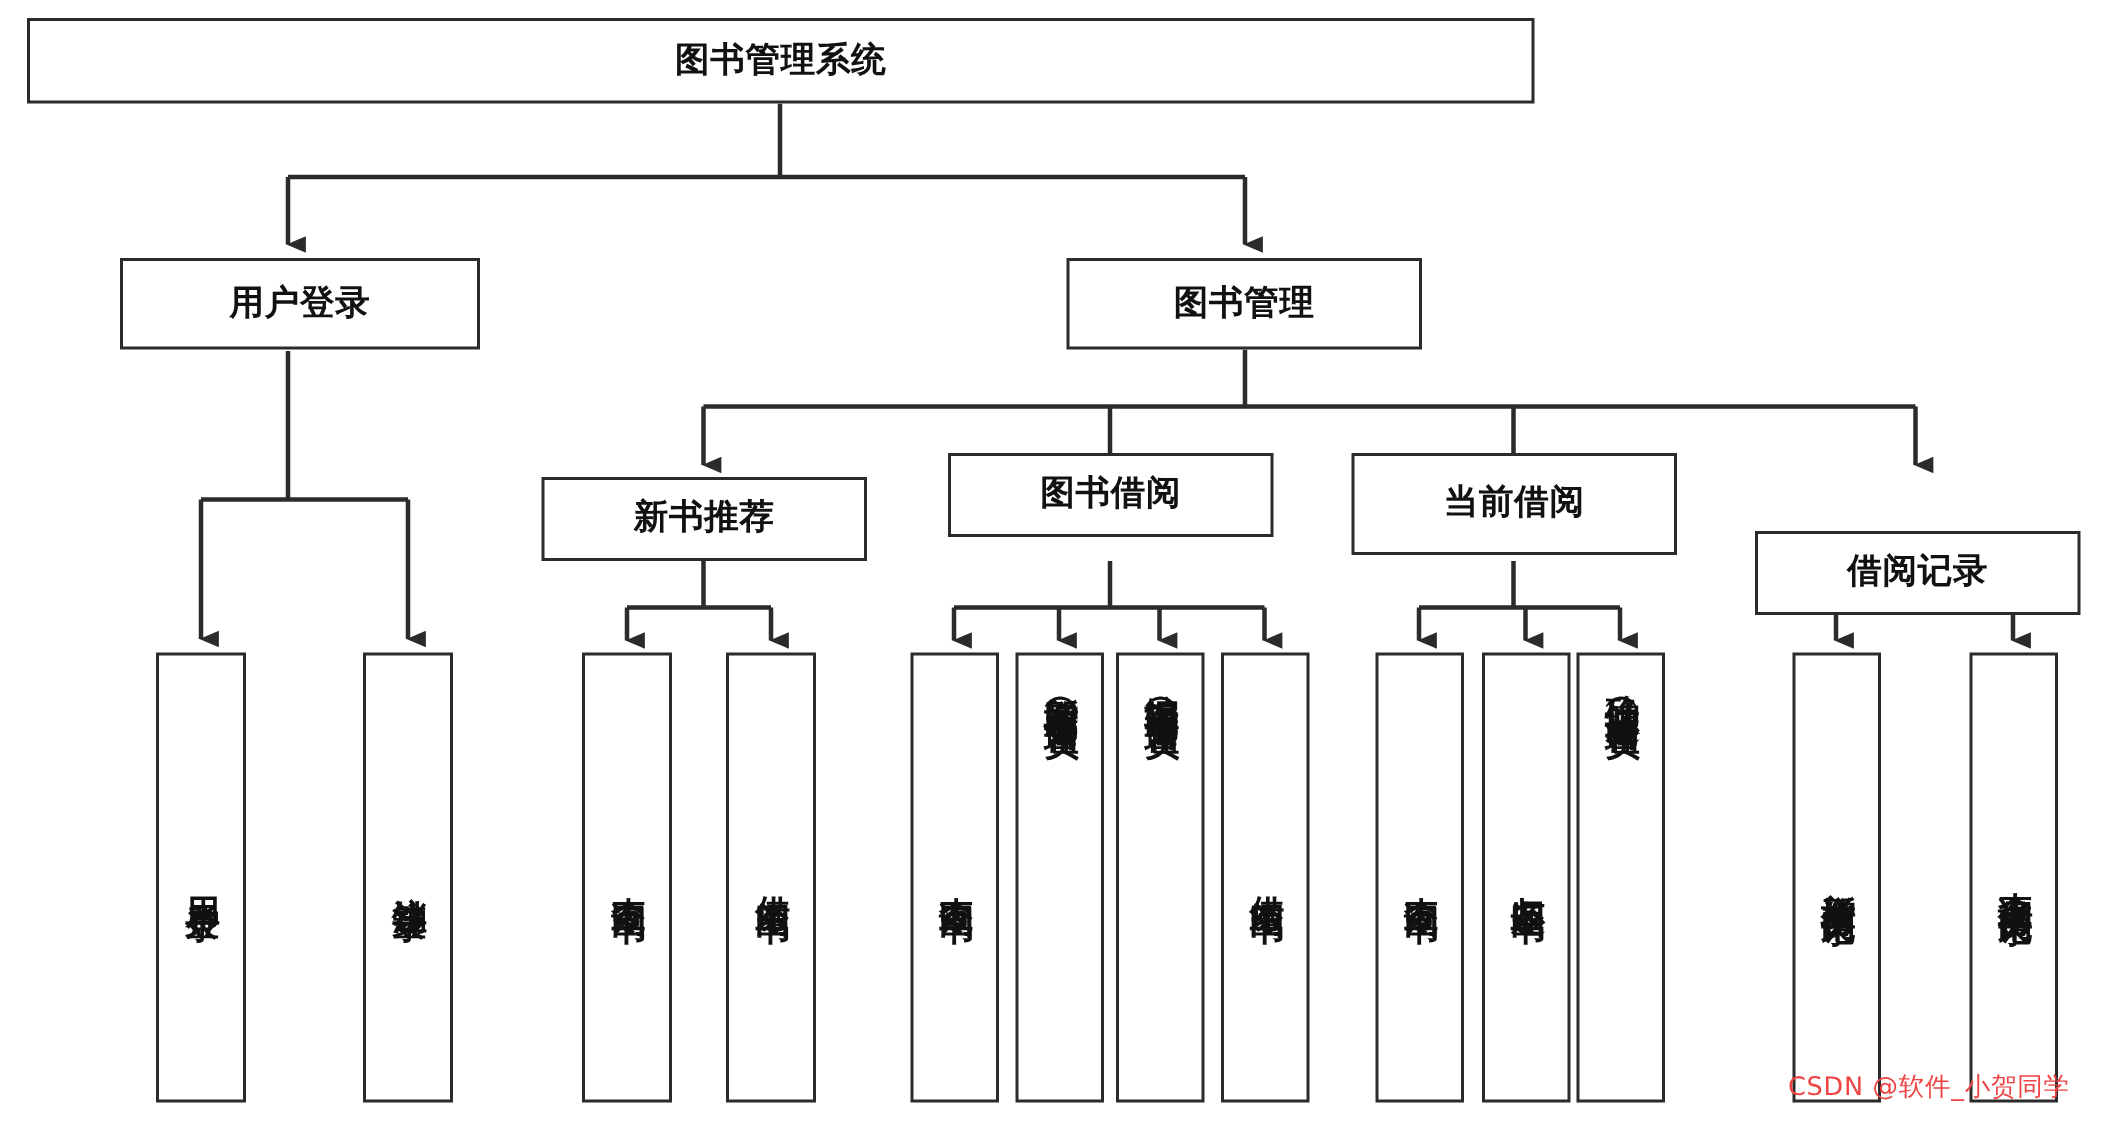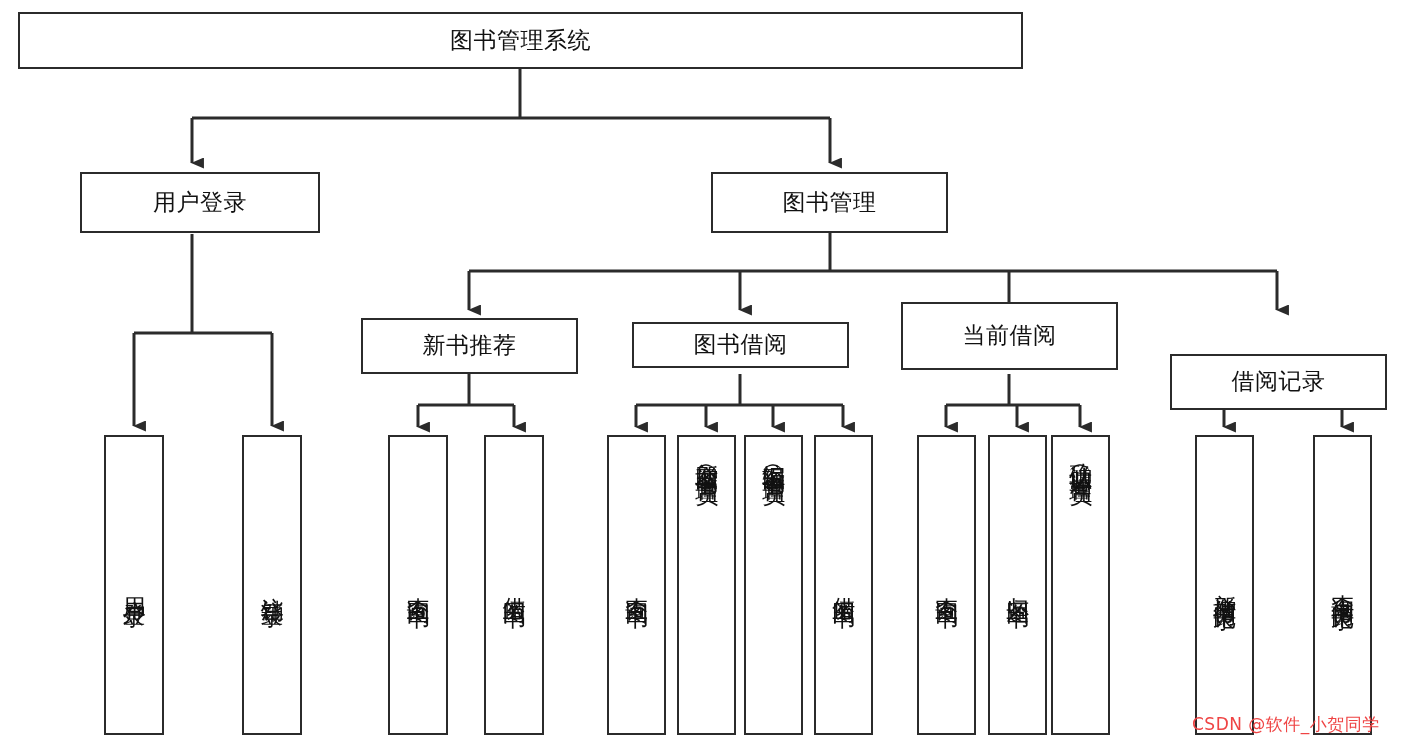--- a/index.html
+++ b/index.html
@@ -24,20 +24,21 @@
   .node{
     position:absolute;
     box-sizing:border-box;
     border:2.5px solid #2b2b2b;
     background:#ffffff;
     display:flex;
     align-items:center;
     justify-content:center;
     color:#111111;
     letter-spacing:0.5px;
+    font-weight:bold;
   }
   .node.horiz{
     font-size:23px;
     line-height:1.1;
     white-space:nowrap;
   }
   .node.vert{
     writing-mode:vertical-rl;
     text-orientation:upright;
     font-size:23px;
@@ -118,21 +119,21 @@
       <path d="M1342,405 L1342,427" marker-end="url(#arw)"></path>
     </g>
   </svg>
 
   <div class="node horiz" style="left:18px; top:12px; width:1005px; height:57px;">图书管理系统</div>
 
   <div class="node horiz" style="left:80px; top:172px; width:240px; height:61px;">用户登录</div>
   <div class="node horiz" style="left:361px; top:318px; width:217px; height:56px;">新书推荐</div>
 
   <div class="node horiz" style="left:711px; top:172px; width:237px; height:61px;">图书管理</div>
-  <div class="node horiz" style="left:632px; top:322px; width:217px; height:46px;">图书借阅</div>
+  <div class="node horiz" style="left:632px; top:302px; width:217px; height:56px;">图书借阅</div>
   <div class="node horiz" style="left:901px; top:302px; width:217px; height:68px;">当前借阅</div>
   <div class="node horiz" style="left:1170px; top:318px; width:217px; height:56px;margin-top:36px;">借阅记录</div>
 
   <div class="node vert" style="left:104px; top:435px; width:60px; height:300px;">用户登录</div>
   <div class="node vert" style="left:242px; top:435px; width:60px; height:300px;">注销登录</div>
 
   <div class="node vert" style="left:388px; top:435px; width:60px; height:300px;">查询图书</div>
   <div class="node vert" style="left:484px; top:435px; width:60px; height:300px;">借阅图书</div>
 
   <div class="node vert" style="left:607px; top:435px; width:59px; height:300px;">查询图书</div>

